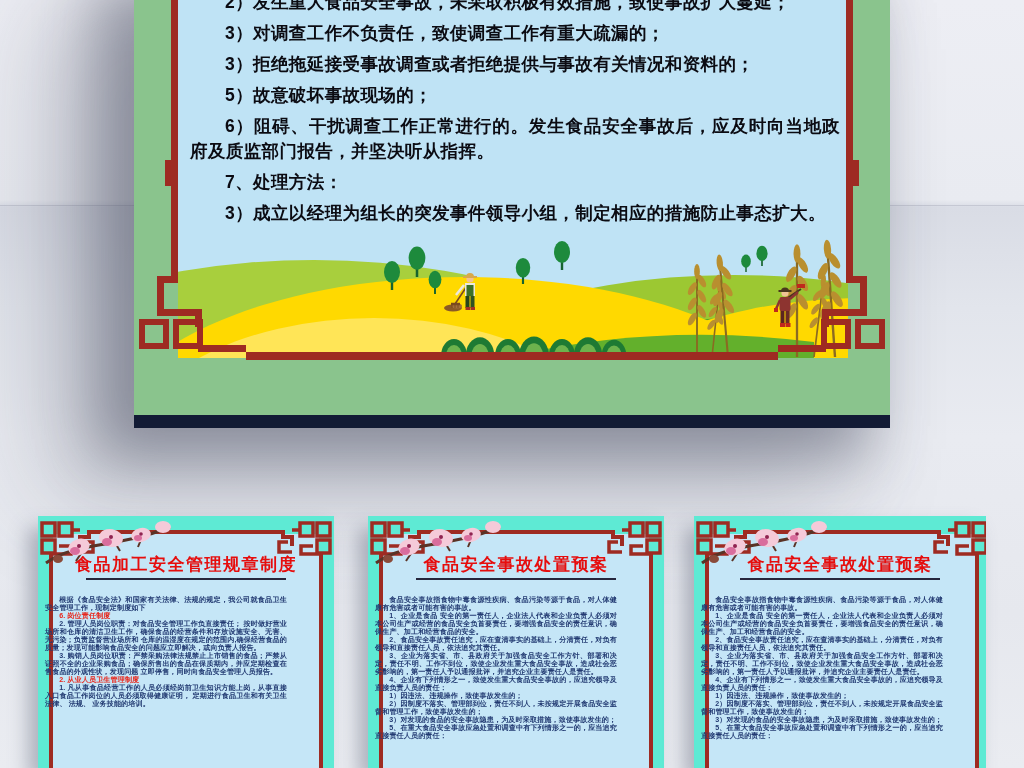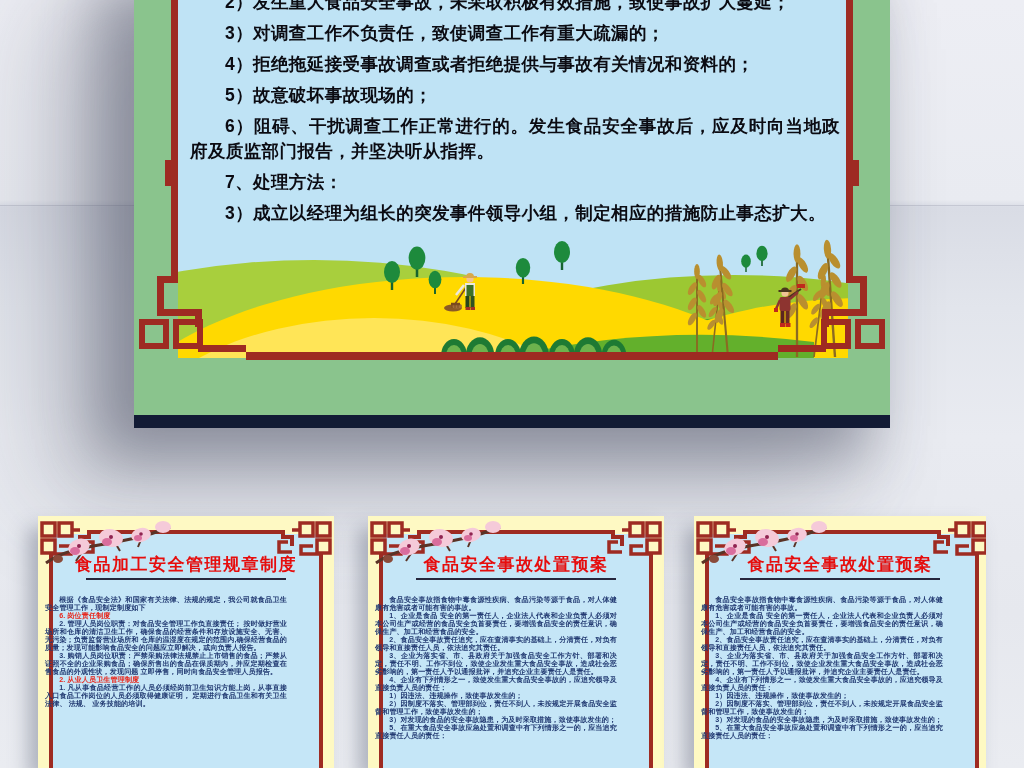--- a/index.html
+++ b/index.html
@@ -11,21 +11,21 @@
   
   .top-poster{position:absolute;left:134px;top:-30px;width:756px;height:458px;
       box-shadow:-28px 22px 55px 8px rgba(70,76,96,.45),-70px 50px 95px 18px rgba(70,76,96,.25);}
   .tp-svg{position:absolute;left:0;top:0;}
   .tp-text{position:absolute;left:50px;right:44px;top:14px;z-index:3;
       font-weight:700;font-size:17.5px;line-height:25px;letter-spacing:.4px;
       color:#0b0b12;text-align:justify;}
   .tp-text p{margin:6px;text-indent:2em;}
 
   
-  .poster-card{position:absolute;top:516px;width:296px;height:252px;background:#fef9c3;overflow:hidden;
+  .poster-card{position:absolute;top:516px;width:296px;height:252px;background:#5eead4;overflow:hidden;
       box-shadow:-10px 12px 18px rgba(100,106,126,.45);}
   .card-frame{position:absolute;left:0;top:0;}
   .card-flower{position:absolute;left:6px;top:1px;z-index:4;}
   .card-title{position:absolute;top:37px;left:0;right:0;z-index:3;text-align:center;
       font-size:17px;font-weight:700;color:#e60d0d;letter-spacing:1.5px;}
   .card-underline{position:absolute;top:62px;left:50%;transform:translateX(-50%);
       width:200px;height:2px;background:#26263c;z-index:3;}
   .card-body{position:absolute;top:80px;left:7px;width:242px;z-index:3;
       font-size:7.1px;line-height:8px;font-weight:700;letter-spacing:.1px;
       color:#223a72;text-align:justify;}
@@ -154,21 +154,21 @@
       <use href="#latticeL"></use>
       <use href="#latticeL" transform="translate(756,0) scale(-1,1)"></use>
     </g>
 
     <rect x="0" y="445" width="756" height="13" fill="#121b35"></rect>
   </svg>
 
   <div class="tp-text">
       <p>2）发生重大食品安全事故，未采取积极有效措施，致使事故扩大蔓延；</p>
       <p>3）对调查工作不负责任，致使调查工作有重大疏漏的；</p>
-      <p>4）拒绝拖延接受事故调查或者拒绝提供与事故有关情况和资料的；</p>
+      <p>3）拒绝拖延接受事故调查或者拒绝提供与事故有关情况和资料的；</p>
       <p>5）故意破坏事故现场的；</p>
       <p>6）阻碍、干扰调查工作正常进行的。发生食品安全事故后，应及时向当地政府及质监部门报告，并坚决听从指挥。</p>
       <p>7、处理方法：</p>
       <p>3）成立以经理为组长的突发事件领导小组，制定相应的措施防止事态扩大。</p>
     </div>
 </div>
 
 <div class="poster-card" style="left:38px;">
   <svg class="card-frame" width="296" height="260" viewBox="0 0 296 260">
     <rect x="15" y="18" width="266" height="242" fill="#c5e6f7"></rect>

